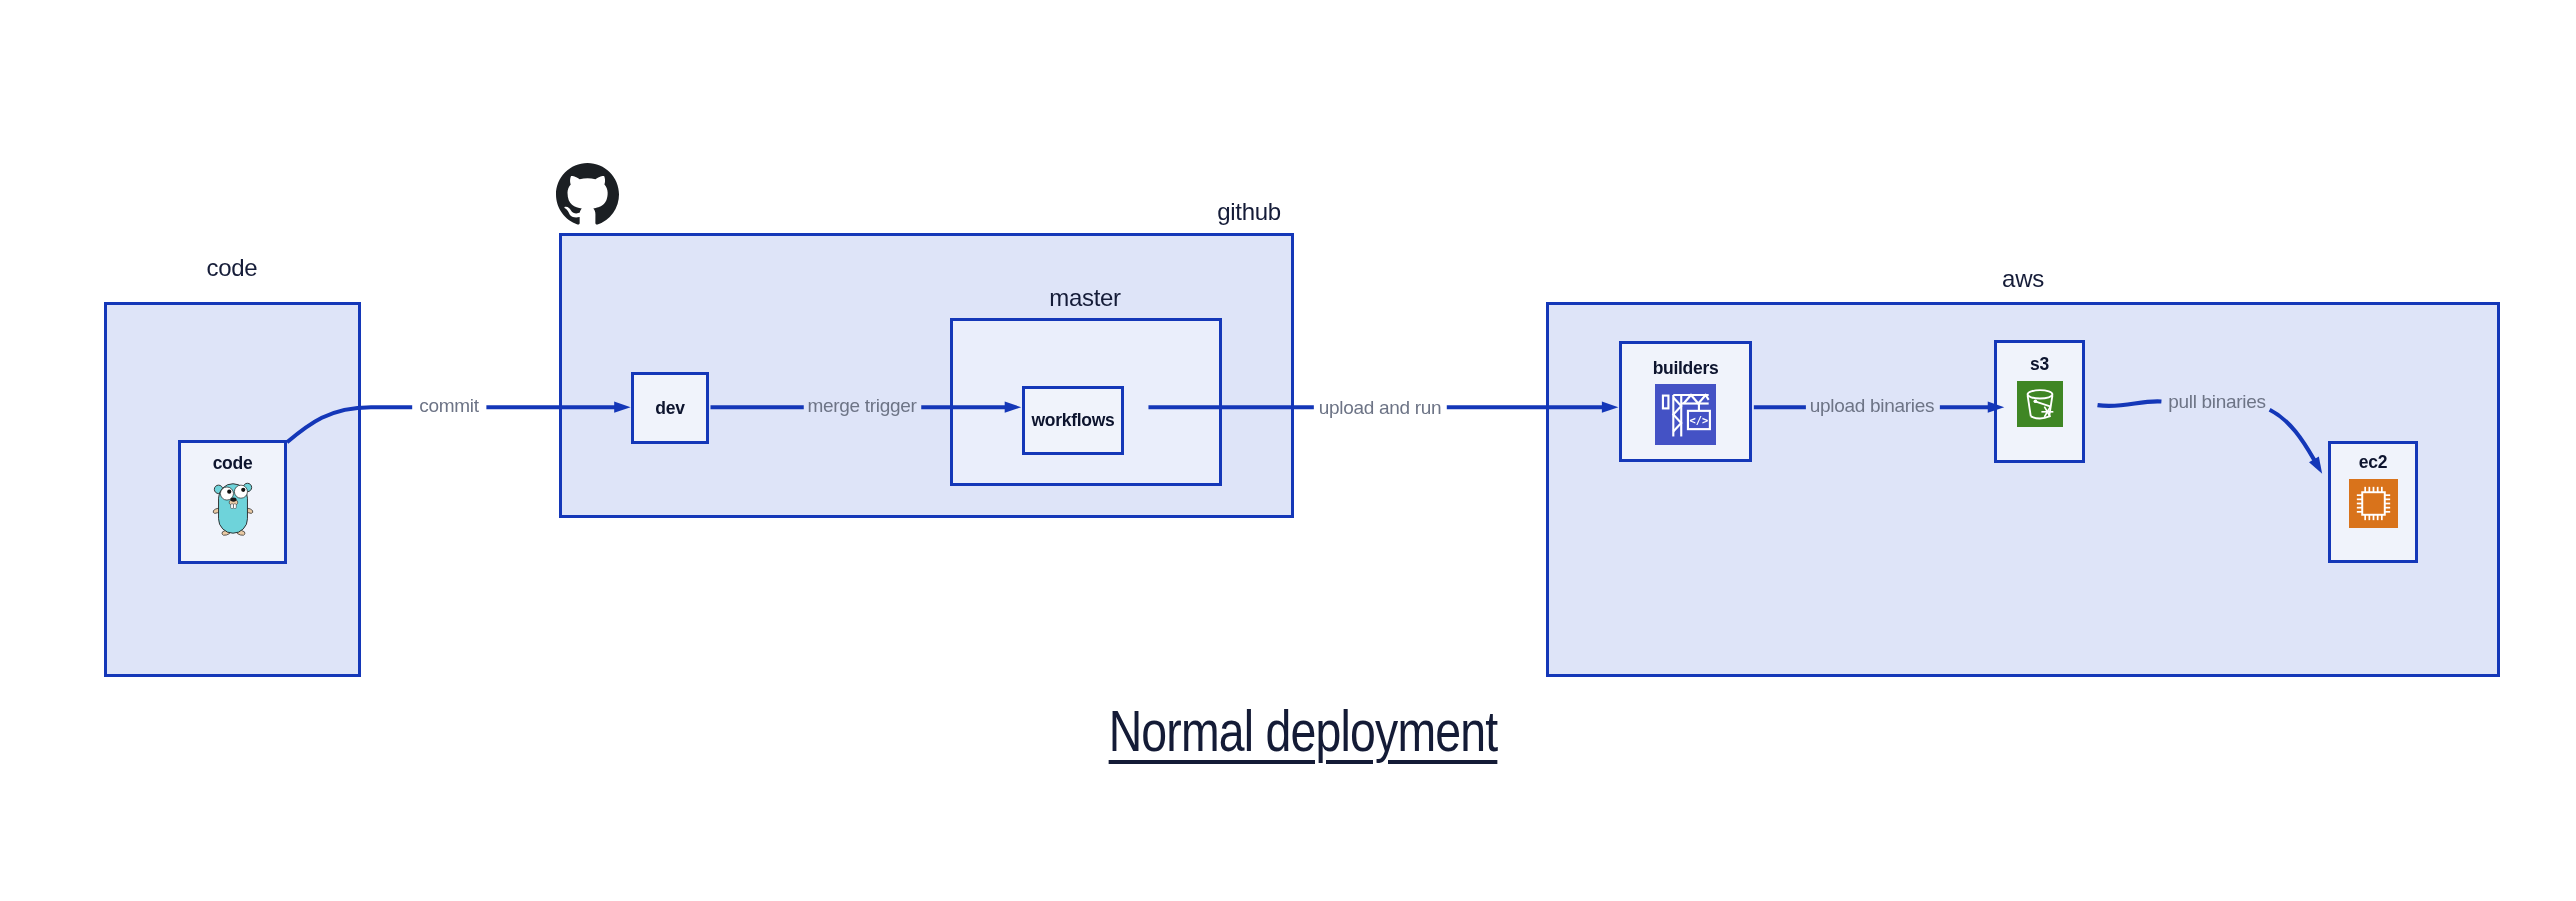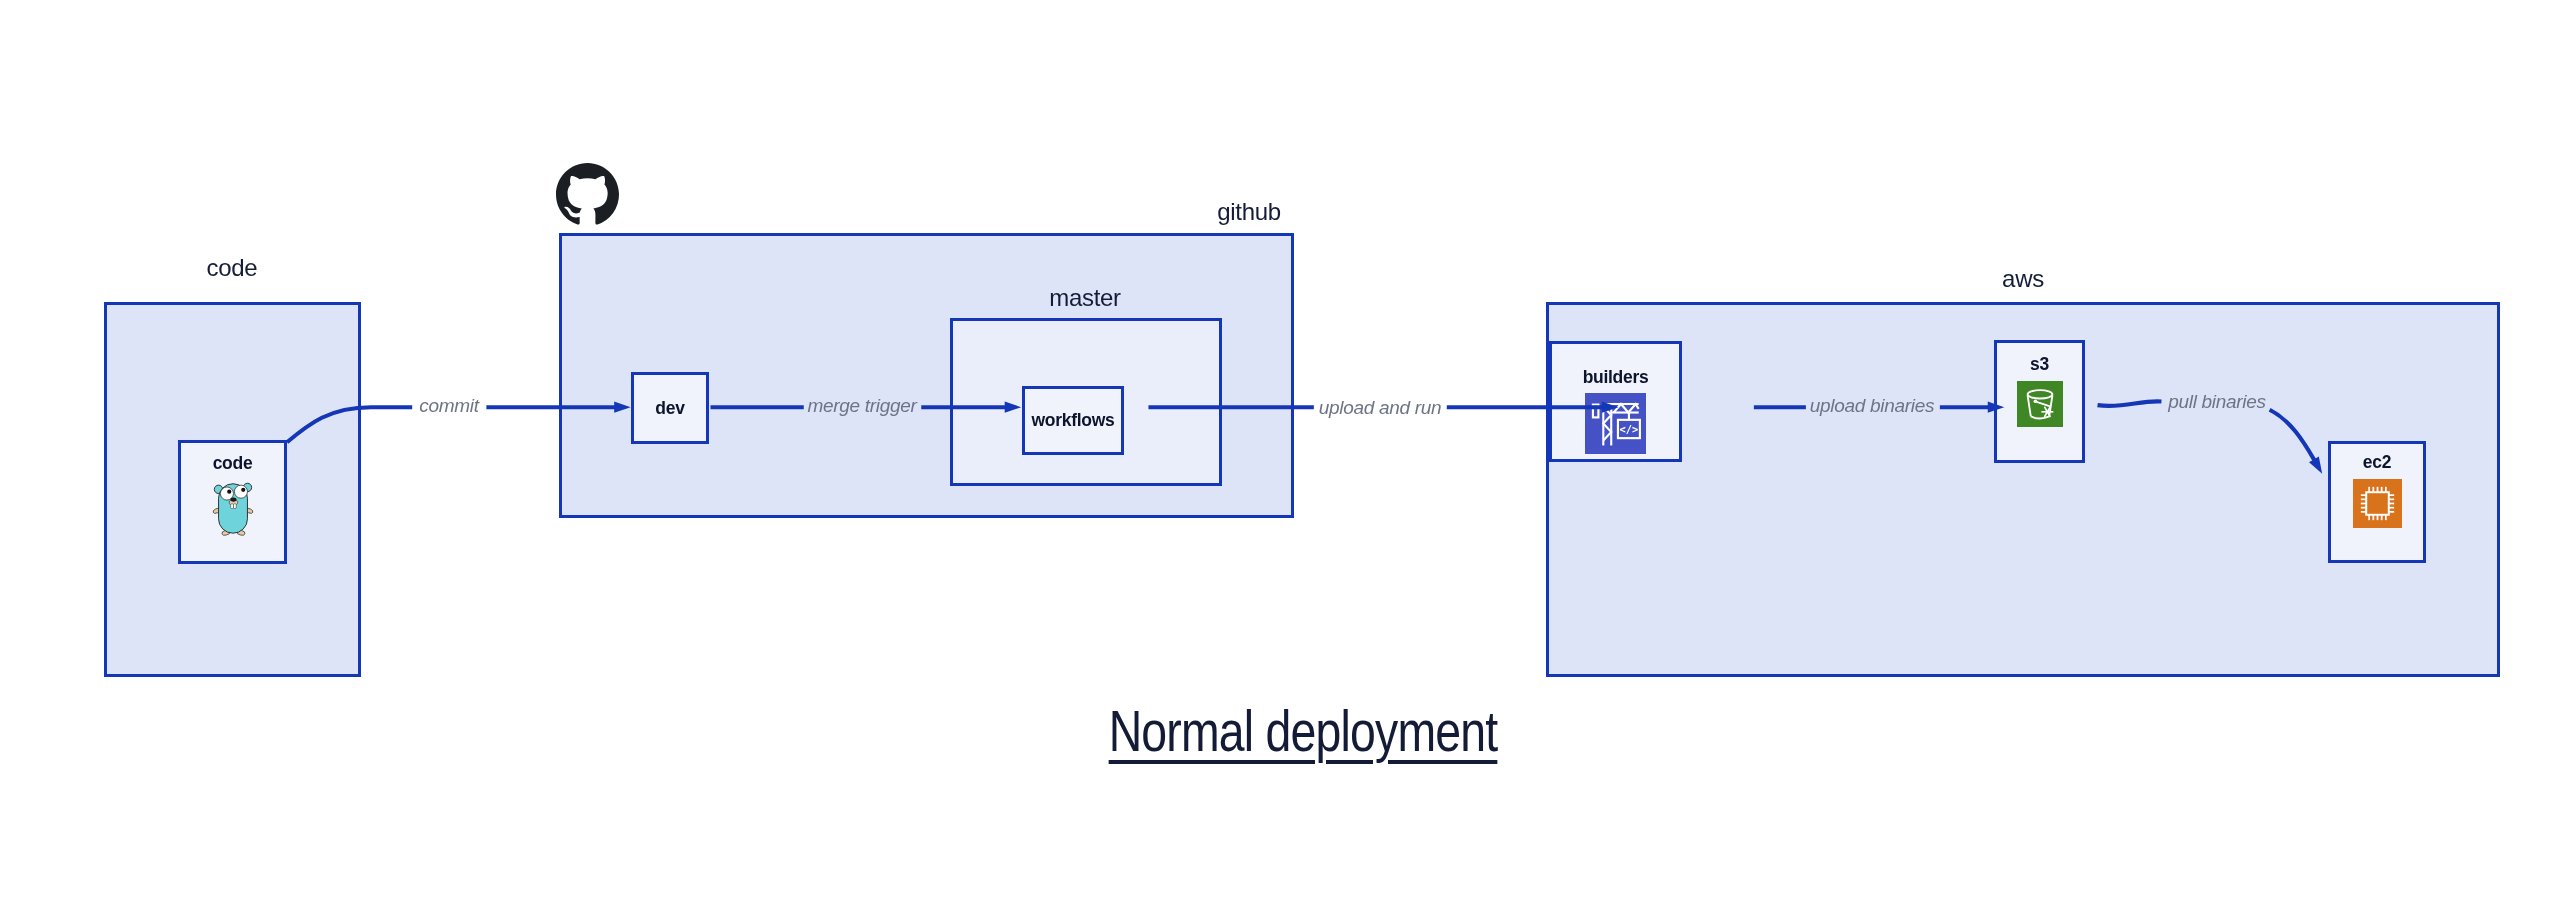--- a/index.html
+++ b/index.html
@@ -23,21 +23,21 @@
   .master{background:var(--master-fill);z-index:2;}
   .container-label{position:absolute;transform:translate(-50%,-50%);color:#151c38;
                    font-size:24px;font-weight:500;letter-spacing:-0.3px;z-index:2;white-space:nowrap;}
   .node{position:absolute;background:var(--node-fill);border:3.6px solid var(--blue);
         box-sizing:border-box;z-index:3;display:flex;flex-direction:column;align-items:center;}
   .node-label{color:#0d142e;font-size:17.5px;font-weight:700;letter-spacing:-0.3px;white-space:nowrap;}
   .icon-node{justify-content:flex-start;}
   .center-node{justify-content:center;}
   .icon{display:flex;align-items:center;justify-content:center;}
   .edge-layer{position:absolute;left:0;top:0;z-index:5;pointer-events:none;}
-  .edge-label{position:absolute;transform:translate(-50%,-50%);font-style:italic;
+  .edge-label{position:absolute;transform:translate(-50%,-50%);
               font-size:19px;color:var(--gray);z-index:6;white-space:nowrap;letter-spacing:-0.3px;}
   .gh-logo{position:absolute;z-index:4;}
   .title{position:absolute;transform:translate(-50%,0) scaleX(0.8);transform-origin:center top;
          color:#141b36;font-size:58px;font-weight:500;letter-spacing:-1px;z-index:2;
          text-decoration:underline;text-decoration-thickness:4.1px;text-underline-offset:9.3px;
          white-space:nowrap;}
 </style>
 </head>
 <body>
 
@@ -83,21 +83,21 @@
   </div>
 
   <div class="node center-node" style="left:631px;top:372px;width:78px;height:72px">
     <div class="node-label">dev</div>
   </div>
 
   <div class="node center-node" style="left:1022px;top:386px;width:102px;height:69px">
     <div class="node-label">workflows</div>
   </div>
 
-  <div class="node icon-node" style="left:1549px;top:341px;width:133px;height:121px;padding-top:23px;gap:5.2px">
+  <div class="node icon-node" style="left:1619px;top:341px;width:133px;height:121px;padding-top:14px;gap:5.2px">
     <div class="node-label">builders</div>
     <div class="icon">
       <svg width="61" height="61" viewBox="0 0 100 100">
         <rect x="0" y="0" width="100" height="100" fill="#4452c5"></rect>
         <g stroke="#ffffff" stroke-width="3.5" fill="none">
           <rect x="13" y="19" width="9" height="21"></rect>
           <line x1="30" y1="18" x2="30" y2="86"></line>
           <line x1="43" y1="18" x2="43" y2="86"></line>
           <polyline points="30,22 43,36 30,50 43,64 30,78"></polyline>
           <line x1="30" y1="18" x2="88" y2="18"></line>
@@ -126,21 +126,21 @@
         <circle cx="40" cy="44" r="4" fill="#ffffff"></circle>
         <g stroke="#ffffff" stroke-width="3.5" transform="translate(66,67)">
           <line x1="-13" y1="0" x2="13" y2="0"></line>
           <line x1="-6.5" y1="-11.3" x2="6.5" y2="11.3"></line>
           <line x1="-6.5" y1="11.3" x2="6.5" y2="-11.3"></line>
         </g>
       </svg>
     </div>
   </div>
 
-  <div class="node icon-node" style="left:2328px;top:441px;width:98px;height:122px;padding-top:8.2px;gap:6.2px">
+  <div class="node icon-node" style="left:2328px;top:441px;width:90px;height:122px;padding-top:8.2px;gap:6.2px">
     <div class="node-label">ec2</div>
     <div class="icon">
       <svg width="49" height="49" viewBox="0 0 100 100">
         <rect x="0" y="0" width="100" height="100" fill="#d9731b"></rect>
         <g stroke="#ffffff" stroke-width="4" fill="none">
           <rect x="27" y="27" width="46" height="46"></rect>
           <g stroke-width="3.5">
             <line x1="33" y1="16" x2="33" y2="27"></line>
               <line x1="41.5" y1="16" x2="41.5" y2="27"></line>
             <line x1="50" y1="16" x2="50" y2="27"></line>

